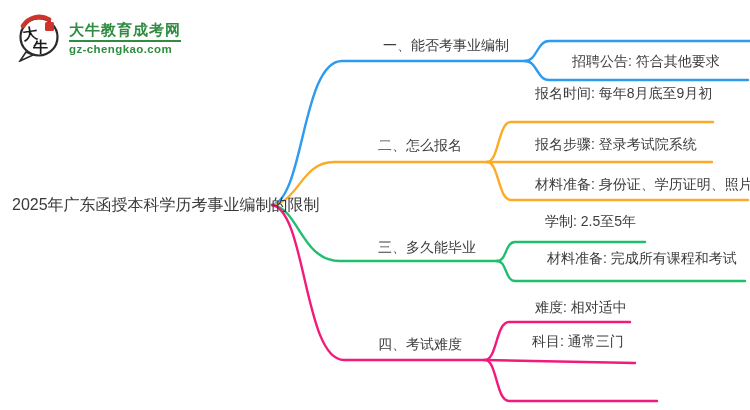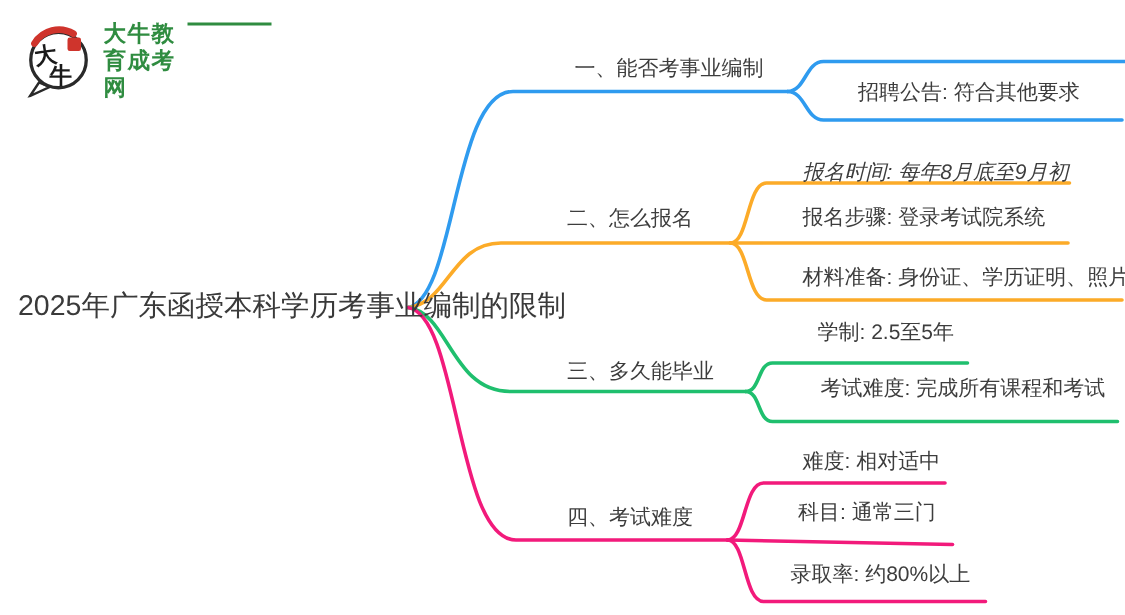--- a/index.html
+++ b/index.html
@@ -15,30 +15,30 @@
   .node{
     position:absolute;
     white-space:nowrap;
     font-size:14px;
     color:#3d3d3d;
     line-height:17px;
   }
   .root-topic{
     position:absolute;
     white-space:nowrap;
-    font-size:19px;
+    font-size:16px;
     color:#3a3a3a;
     line-height:18px;
   }
   
   .logo{
     position:absolute;left:16px;top:14px;
     display:flex;align-items:center;gap:7px;
   }
-  .logo-text{display:flex;flex-direction:row;}
+  .logo-text{display:flex;flex-direction:column;}
   .logo-title{
     font-size:15px;font-weight:bold;color:#2f8c40;
     letter-spacing:1px;line-height:18px;
   }
   .logo-divider{height:2px;background:#2f8c40;margin:1px 0 1px 0;border:none;width:100%;}
   .logo-url{
     font-size:11.5px;font-weight:bold;color:#2f8c40;
     letter-spacing:0.4px;line-height:13px;
   }
 </style>
@@ -77,35 +77,35 @@
       <path d="M10,38 L4,47 L17,41 Z" fill="#ffffff" stroke="#2a2a2a" stroke-width="1.6"></path>
       <circle cx="23" cy="23" r="18.5" fill="#ffffff" stroke="#2a2a2a" stroke-width="2.2"></circle>
       <path d="M7,12 A19,19 0 0 1 33,5.5" stroke="#cf342c" stroke-width="4.5" fill="none" stroke-linecap="round"></path>
       <rect x="29" y="8" width="9" height="9" rx="1.5" fill="#cf342c"></rect>
       <text x="7" y="25" font-size="15" font-weight="bold" fill="#1a1a1a" font-family="'Liberation Serif','DejaVu Serif',serif" transform="rotate(-8 14 21)">大</text>
       <text x="17" y="38" font-size="15" font-weight="bold" fill="#1a1a1a" font-family="'Liberation Serif','DejaVu Serif',serif">牛</text>
     </svg>
     <div class="logo-text">
       <span class="logo-title">大牛教育成考网</span>
       <div class="logo-divider"></div>
+      <span class="logo-url">gz-chengkao.com</span>
     </div>
   </div>
 
   <div class="root-topic" style="left:12px;top:196px;">2025年广东函授本科学历考事业编制的限制</div>
 
   <div class="node" style="left:383px;top:37px;">一、能否考事业编制</div>
   <div class="node" style="left:572px;top:53px;">招聘公告: 符合其他要求</div>
 
   <div class="node" style="left:378px;top:137px;">二、怎么报名</div>
-  <div class="node" style="left:535px;top:106px;font-style:italic;">报名时间: 每年8月底至9月初</div>
+  <div class="node" style="left:535px;top:85px;">报名时间: 每年8月底至9月初</div>
   <div class="node" style="left:535px;top:136px;">报名步骤: 登录考试院系统</div>
   <div class="node" style="left:535px;top:176px;">材料准备: 身份证、学历证明、照片</div>
 
   <div class="node" style="left:378px;top:239px;">三、多久能毕业</div>
   <div class="node" style="left:545px;top:213px;text-align:right;">学制: 2.5至5年</div>
-  <div class="node" style="left:547px;top:250px;">考试难度: 完成所有课程和考试</div>
+  <div class="node" style="left:547px;top:250px;">材料准备: 完成所有课程和考试</div>
 
   <div class="node" style="left:535px;top:299px;">难度: 相对适中</div>
   <div class="node" style="left:378px;top:336px;">四、考试难度</div>
   <div class="node" style="left:532px;top:333px;">科目: 通常三门</div>
-  <div class="node" style="left:527px;top:374px;">录取率: 约80%以上</div>
 
 </div>
 
 </body></html>

